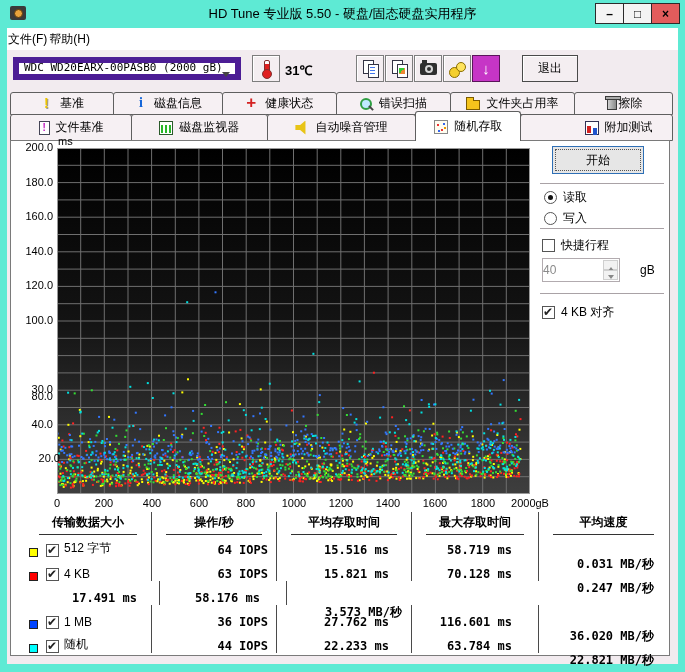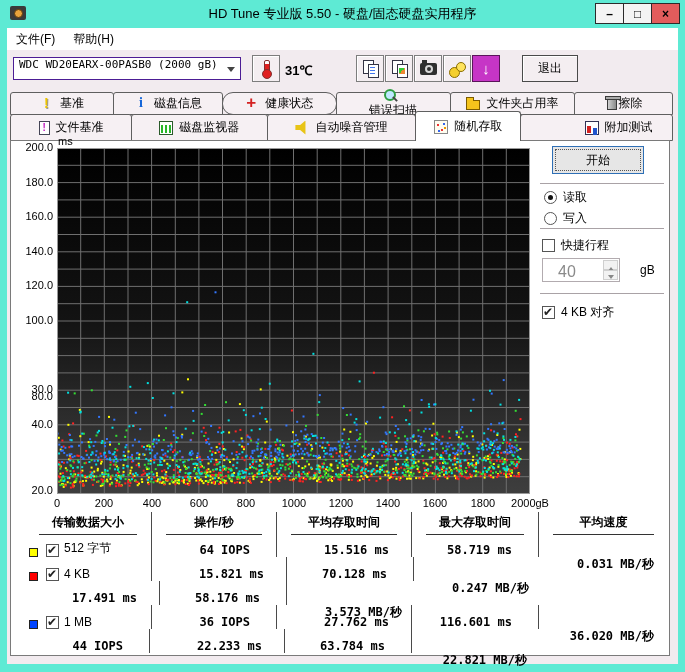--- a/index.html
+++ b/index.html
@@ -12,28 +12,28 @@
   .app-icon { position:absolute; left:10px; top:6px; width:16px; height:14px; background:#3a3a3a; border-radius:2px; }
   .app-icon::after { content:""; position:absolute; left:4px; top:3px; width:7px; height:7px; border-radius:50%; background:#e8a33c; border:1px solid #5a3a10; }
   .win-title { position:absolute; left:0; top:5px; width:100%; text-align:center; font-size:13px; }
   .winbtns { position:absolute; right:5px; top:3px; display:flex; }
   .winbtn { width:29px; height:21px; border:1px solid #2b2b2b; background:#f4f4f4; margin-left:-1px;
             display:flex; align-items:center; justify-content:center; font-size:12px; font-weight:bold; }
   .winbtn.close { background:#e25c5c; }
 
   
   .menubar { position:absolute; left:7px; top:28px; width:671px; height:22px; background:#ffffff; display:flex; align-items:center; }
-  .menu-item { padding:2px 9px; }
+  .menu-item { padding:2px 1px; }
 
   
   .client { position:absolute; left:7px; top:50px; width:671px; height:614px; background:#f2ebef; }
 
   
   .drive-select { position:absolute; left:13px; top:57px; width:228px; height:23px; background:#fff;
-                  border:1px solid #4c1d95; display:flex; align-items:flex-start;
+                  border:6px solid #4c1d95; display:flex; align-items:flex-end;
                   font-family:"DejaVu Sans Mono", monospace; font-size:11px; padding-left:5px; }
   .dd-arrow { position:absolute; right:5px; top:9px; width:0; height:0; border:4px solid transparent; border-top:5px solid #444; }
   .tb-btn { position:absolute; top:55px; width:28px; height:27px; background:#f4eef1; border:1px solid #7d7d7d;
             box-shadow:inset 1px 1px 0 #fff; display:flex; align-items:center; justify-content:center; }
   .temp-label { position:absolute; left:285px; top:61px; font-size:13px; font-weight:bold; }
   .exit-btn { position:absolute; left:522px; top:55px; width:56px; height:27px; background:#f4eef1;
               border:1px solid #4a4a4a; box-shadow:inset 1px 1px 0 #fff; font-size:12px;
               display:flex; align-items:center; justify-content:center; }
 
   
@@ -101,37 +101,37 @@
   .start-btn { position:absolute; left:552px; top:146px; width:92px; height:28px; background:#e6e6e6;
                border:1px solid #2e6fb5; outline:1px dotted #555; outline-offset:-4px; font-size:12px; z-index:4;
                display:flex; align-items:center; justify-content:center; }
   .hsep { position:absolute; left:540px; width:124px; height:2px; border-top:1px solid #a9a2a6; border-bottom:1px solid #fff; z-index:4; }
   .ctl-row { position:absolute; display:flex; align-items:center; z-index:4; }
   .radio { width:13px; height:13px; border:1px solid #555; border-radius:50%; background:#fff; margin-right:6px; position:relative; flex:none; }
   .radio.sel::after { content:""; position:absolute; left:3px; top:3px; width:5px; height:5px; border-radius:50%; background:#111; }
   .cbx { width:13px; height:13px; border:1px solid #555; background:#fff; margin-right:6px; position:relative; flex:none; }
   .cbx.on::after { content:"\2714"; position:absolute; left:0px; top:-2px; font-size:12px; color:#222; }
   .spinner { position:absolute; left:542px; top:258px; width:78px; height:24px; border:1px solid #b2abaf; background:#fff; z-index:4; }
-  .spin-val { position:absolute; left:15px; top:4px; color:#8a8a8a; font-size:16px; }
+  .spin-val { position:absolute; left:0; top:4px; color:#8a8a8a; font-size:12px; }
   .spin-btns { position:absolute; right:1px; top:1px; width:15px; height:20px; display:flex; flex-direction:column; }
   .spin-up,.spin-dn { flex:1; background:#f2f2f2; border:1px solid #cfcfcf; position:relative; }
   .spin-up::after { content:""; position:absolute; left:4px; top:3px; border:3px solid transparent; border-bottom:4px solid #888; }
   .spin-dn::after { content:""; position:absolute; left:4px; top:4px; border:3px solid transparent; border-top:4px solid #888; }
   .unit-label { position:absolute; left:640px; top:263px; z-index:4; }
 
   
   .rtable { position:absolute; left:25px; top:512px; width:643px; z-index:4; font-size:12px; }
   .trow { display:flex; height:24px; align-items:center; }
   .trow.hdr { height:21px; font-weight:bold; align-items:stretch; }
   .cell { height:100%; display:flex; align-items:flex-end; }
   .cell.sepr { border-right:1px solid #4a4a4a; }
   .c1 { width:127px; } .c2 { width:125px; } .c3 { width:135px; } .c4 { width:127px; } .c5 { width:129px; }
   .hd { display:block; margin:0 14px; width:100%; text-align:center; border-bottom:1px solid #333; padding:2px 0 3px; align-self:flex-start; }
   .num { justify-content:flex-end; font-family:"DejaVu Sans Mono", monospace; font-weight:bold; font-size:12px; white-space:pre; }
-  .c2.num { padding-right:26px; } .c3.num { padding-right:22px; } .c4.num { padding-right:26px; } .c5.num { padding-right:14px;margin-top:32px; }
+  .c2.num { padding-right:8px; } .c3.num { padding-right:22px; } .c4.num { padding-right:26px; } .c5.num { padding-right:14px;margin-top:32px; }
   .swatch { width:9px; height:9px; border:1px solid #222; margin:0 8px 0 4px; flex:none; }
   .row-label { white-space:nowrap; }
 </style>
 </head>
 <body>
 
 <div id="window">
 
   <div class="titlebar">
     <span class="app-icon"></span>
@@ -179,25 +179,25 @@
 
   <div class="tabrow tabrow1" id="tabrow1">
       <div class="tab" style="flex-grow: 0.95;">
         <span class="ticon benchmark-icon"></span>
         <span>基准</span>
       </div>
       <div class="tab" style="flex-grow: 1;">
         <span class="ticon disk-info-icon"></span>
         <span>磁盘信息</span>
       </div>
-      <div class="tab" style="flex-grow: 1.05; border-radius: 11px;">
+      <div class="tab" style="flex-grow: 1.05;">
         <span class="ticon health-status-icon"></span>
         <span>健康状态</span>
       </div>
-      <div class="tab" style="flex-grow: 1.05; flex-direction: column;">
+      <div class="tab" style="flex-grow: 1.05;">
         <span class="ticon error-scan-icon"></span>
         <span>错误扫描</span>
       </div>
       <div class="tab" style="flex-grow: 1.15;">
         <span class="ticon folder-usage-icon"></span>
         <span>文件夹占用率</span>
       </div>
       <div class="tab" style="flex-grow: 0.9;">
         <span class="ticon erase-icon"></span>
         <span>擦除</span>
@@ -2332,21 +2332,21 @@
           <rect x="95.4" y="325.4" width="2" height="2" fill="#00e0e0"></rect>
           <rect x="449.6" y="319.8" width="2" height="2" fill="#00e0e0"></rect>
           <rect x="71.4" y="277.3" width="2" height="2" fill="#00e0e0"></rect>
           <rect x="88.2" y="309.9" width="2" height="2" fill="#00e0e0"></rect>
           <rect x="351.4" y="275.2" width="2" height="2" fill="#00e0e0"></rect>
           <rect x="211.8" y="234.7" width="2" height="2" fill="#00e0e0"></rect>
         </g>
         <rect x="0.5" y="0.5" width="472" height="345" fill="none" stroke="#999" stroke-width="1"></rect>
       </svg></div>
   <div id="axislabels">
-      <div class="axis-label ylab" style="left: 17px; top: 452px; margin-top: 32px;">20.0</div>
+      <div class="axis-label ylab" style="left: 24px; top: 452px;">20.0</div>
       <div class="axis-label ylab" style="left: 17px; top: 418px;">40.0</div>
       <div class="axis-label ylab" style="left: 17px; top: 383px;">30.0</div>
       <div class="axis-label ylab" style="left: 17px; top: 349px; margin-top: 41px;">80.0</div>
       <div class="axis-label ylab" style="left: 17px; top: 314px;">100.0</div>
       <div class="axis-label ylab" style="left: 17px; top: 279px;">120.0</div>
       <div class="axis-label ylab" style="left: 17px; top: 245px;">140.0</div>
       <div class="axis-label ylab" style="left: 17px; top: 210px;">160.0</div>
       <div class="axis-label ylab" style="left: 17px; top: 176px;">180.0</div>
       <div class="axis-label ylab" style="left: 17px; top: 141px;">200.0</div>
       <div class="axis-label xlab" style="left: 29px; top: 497px;">0</div>
@@ -2419,20 +2419,21 @@
         <div class="cell c3 num sepr">15.516 ms</div>
         <div class="cell c4 num sepr">58.719 ms</div>
         <div class="cell c5 num">0.031 MB/秒</div>
       </div>
       <div class="trow">
         <div class="cell c1 sepr">
           <span class="swatch" style="background: rgb(255, 0, 0);"></span>
           <span class="cbx on" style="margin: 0px 5px 0px 0px;"></span>
           <span class="row-label">4 KB</span>
         </div>
+        <div class="cell c2 num sepr">63 IOPS</div>
         <div class="cell c3 num sepr">15.821 ms</div>
         <div class="cell c4 num sepr">70.128 ms</div>
         <div class="cell c5 num">0.247 MB/秒</div>
       </div>
       <div class="trow">
         <div class="cell c3 num sepr">17.491 ms</div>
         <div class="cell c4 num sepr">58.176 ms</div>
         <div class="cell c5 num">3.573 MB/秒</div>
       </div>
       <div class="trow">
@@ -2440,20 +2441,25 @@
           <span class="swatch" style="background: rgb(0, 68, 255);"></span>
           <span class="cbx on" style="margin: 0px 5px 0px 0px;"></span>
           <span class="row-label">1 MB</span>
         </div>
         <div class="cell c2 num sepr">36 IOPS</div>
         <div class="cell c3 num sepr">27.762 ms</div>
         <div class="cell c4 num sepr">116.601 ms</div>
         <div class="cell c5 num">36.020 MB/秒</div>
       </div>
       <div class="trow">
+        <div class="cell c1 sepr">
+          <span class="swatch" style="background: rgb(0, 255, 255);"></span>
+          <span class="cbx on" style="margin: 0px 5px 0px 0px;"></span>
+          <span class="row-label">随机</span>
+        </div>
         <div class="cell c2 num sepr">44 IOPS</div>
         <div class="cell c3 num sepr">22.233 ms</div>
         <div class="cell c4 num sepr">63.784 ms</div>
         <div class="cell c5 num">22.821 MB/秒</div>
       </div>
     </div>
 
 </div>
 
 </body></html>

